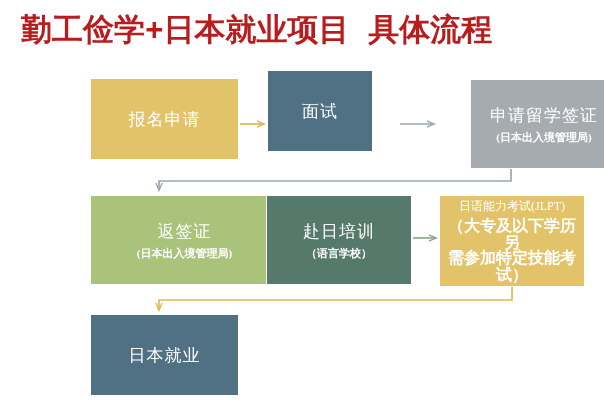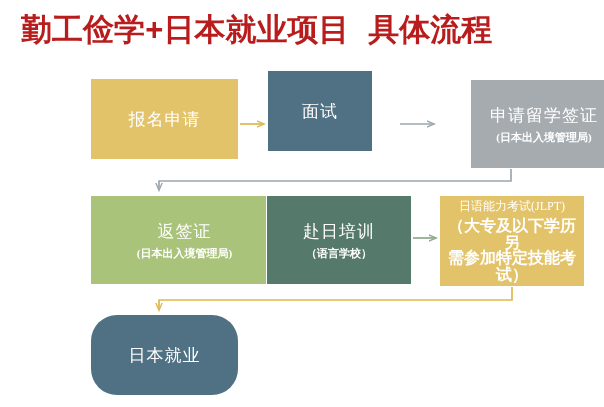--- a/index.html
+++ b/index.html
@@ -165,17 +165,17 @@
     <div class="main">赴日培训</div>
     <div class="sub">（语言学校）</div>
   </div>
 
   <div class="node small" id="node-jlpt" style="background:#E3C369;">
     <div class="main">日语能力考试(JLPT)</div>
     <div class="sub">（大专及以下学历另</div>
     <div class="sub" style="margin-top:0;font-family:Liberation Mono, monospace;">需参加特定技能考试）</div>
   </div>
 
-  <div class="node" id="node-jiuye" style="background:#4F7183;border-radius:26px;">
+  <div class="node" id="node-jiuye" style="background:#4F7183;">
     <div class="main">日本就业</div>
   </div>
 
 </div>
 
 </body></html>

